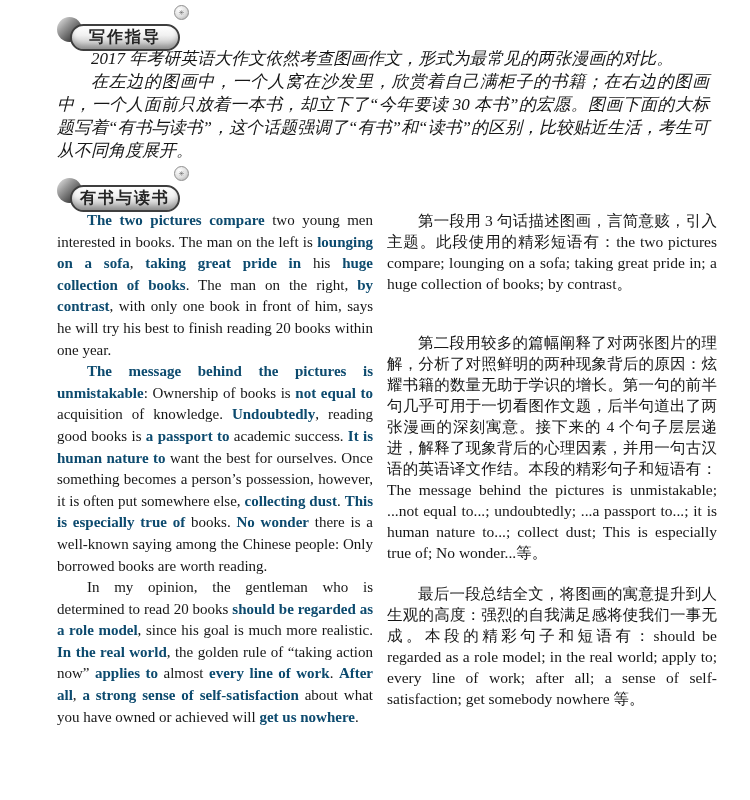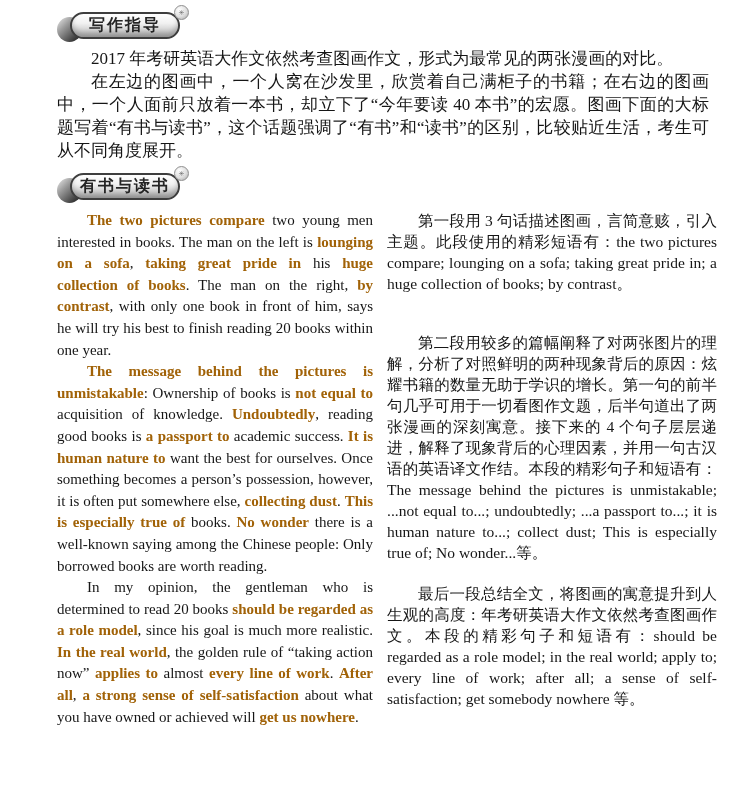--- a/index.html
+++ b/index.html
@@ -16,87 +16,87 @@
   .content { padding: 8px 33px 0 57px; }
 
   
   .banner { position: relative; width: 126px; height: 34px; }
   .curl {
     position: absolute; left: 0; top: 9px; width: 25px; height: 25px;
     border-radius: 50%;
     background: linear-gradient(135deg, #ededed 0%, #9a9a9a 35%, #3a3a3a 80%);
   }
   .pill {
-    position: absolute; left: 13px; top: 4px; width: 110px; height: 27px;
+    position: absolute; left: 13px; top: 16px; width: 110px; height: 27px;
     border: 2px solid #3e3e3e; border-radius: 14px;
     background: linear-gradient(180deg, #ffffff 0%, #f1f1f1 40%, #b3b3b3 100%);
     box-shadow: inset 0 -4px 5px rgba(0,0,0,0.20);
     display: flex; align-items: center; justify-content: center;
   }
   .pill-label {
     font-family: "Liberation Sans", "DejaVu Sans", sans-serif;
     font-weight: 700; font-size: 16px; letter-spacing: 2px; color: #242424;
   }
   .seal {
     position: absolute; right: -6px; top: -3px; width: 15px; height: 15px;
     border-radius: 50%; border: 1px solid #8f8f8f;
     background: radial-gradient(circle at 35% 30%, #ffffff 0%, #dedede 55%, #a5a5a5 100%);
     display: flex; align-items: center; justify-content: center;
     font-size: 7px; color: #6a6a6a;
   }
 
   
   .guide-text { margin-top: 5px; width: 652px; font-size: 17px; line-height: 23px; }
-  .guide-text .para { text-align: justify; text-indent: 2em; }
+  .guide-text .para { text-align: justify; text-indent: 2em; font-style: italic; }
 
   .banner-2 { margin-top: 7px; }
 
   
   .two-col { display: flex; margin-top: 7px; }
   .essay-col  { width: 316px; font-size: 15px; line-height: 21.6px; }
   .comment-col { width: 330px; margin-left: 14px; font-size: 15.5px; line-height: 21px; }
   .essay-col .para, .comment-col .para { text-align: justify; text-indent: 2em; }
-  .essay-col .para b { font-weight: 700; color: #a16207; }
+  .essay-col .para b { font-weight: 700; color: #0c4a6e; }
   .comment-col .para:nth-child(2) { margin-top: 38px; }
   .comment-col .para:nth-child(3) { margin-top: 20px; }
 </style>
 </head>
 <body>
 
 <div class="page">
   <div class="content">
 
     <div class="banner">
       <span class="curl"></span>
       <span class="pill">
         <span class="pill-label">写作指导</span>
       </span>
       <span class="seal">✳</span>
     </div>
 
     <div class="guide-text">
         <p class="para"><span>2017 年考研英语大作文依然考查图画作文，形式为最常见的两张漫画的对比。</span></p>
-        <p class="para"><span>在左边的图画中，一个人窝在沙发里，欣赏着自己满柜子的书籍；在右边的图画中，一个人面前只放着一本书，却立下了“今年要读 40 本书”的宏愿。图画下面的大标题写着“有书与读书”，这个话题强调了“有书”和“读书”的区别，比较贴近生活，考生可从不同角度展开。</span></p>
+        <p class="para"><span>在左边的图画中，一个人窝在沙发里，欣赏着自己满柜子的书籍；在右边的图画中，一个人面前只放着一本书，却立下了“今年要读 30 本书”的宏愿。图画下面的大标题写着“有书与读书”，这个话题强调了“有书”和“读书”的区别，比较贴近生活，考生可从不同角度展开。</span></p>
       </div>
 
     <div class="banner banner-2">
       <span class="curl"></span>
       <span class="pill">
         <span class="pill-label">有书与读书</span>
       </span>
       <span class="seal">✳</span>
     </div>
 
     <div class="two-col">
       <div class="essay-col">
           <p class="para"><b>The two pictures compare</b><span> two young men interested in books. The man on the left is </span><b>lounging on a sofa</b><span>, </span><b>taking great pride in</b><span> his </span><b>huge collection of books</b><span>. The man on the right, </span><b>by contrast</b><span>, with only one book in front of him, says he will try his best to finish reading 20 books within one year.</span></p>
           <p class="para"><b>The message behind the pictures is unmistakable</b><span>: Ownership of books is </span><b>not equal to</b><span> acquisition of knowledge. </span><b>Undoubtedly</b><span>, reading good books is </span><b>a passport to</b><span> academic success. </span><b>It is human nature to</b><span> want the best for ourselves. Once something becomes a person’s possession, however, it is often put somewhere else, </span><b>collecting dust</b><span>. </span><b>This is especially true of</b><span> books. </span><b>No wonder</b><span> there is a well-known saying among the Chinese people: Only borrowed books are worth reading.</span></p>
           <p class="para"><span>In my opinion, the gentleman who is determined to read 20 books </span><b>should be regarded as a role model</b><span>, since his goal is much more realistic. </span><b>In the real world</b><span>, the golden rule of “taking action now” </span><b>applies to</b><span> almost </span><b>every line of work</b><span>. </span><b>After all</b><span>, </span><b>a strong sense of self-satisfaction</b><span> about what you have owned or achieved will </span><b>get us nowhere</b><span>.</span></p>
         </div>
       <div class="comment-col">
           <p class="para"><span>第一段用 3 句话描述图画，言简意赅，引入主题。此段使用的精彩短语有：the two pictures compare; lounging on a sofa; taking great pride in; a huge collection of books; by contrast。</span></p>
           <p class="para"><span>第二段用较多的篇幅阐释了对两张图片的理解，分析了对照鲜明的两种现象背后的原因：炫耀书籍的数量无助于学识的增长。第一句的前半句几乎可用于一切看图作文题，后半句道出了两张漫画的深刻寓意。接下来的 4 个句子层层递进，解释了现象背后的心理因素，并用一句古汉语的英语译文作结。本段的精彩句子和短语有：The message behind the pictures is unmistakable; ...not equal to...; undoubtedly; ...a passport to...; it is human nature to...; collect dust; This is especially true of; No wonder...等。</span></p>
-          <p class="para"><span>最后一段总结全文，将图画的寓意提升到人生观的高度：年考研英语大作文依然考查图画作文。本段的精彩句子和短语有：should be regarded as a role model; in the real world; apply to; every line of work; after all; a sense of self-satisfaction; get somebody nowhere 等。</span></p>
+          <p class="para"><span>最后一段总结全文，将图画的寓意提升到人生观的高度：强烈的自我满足感将使我们一事无成。本段的精彩句子和短语有：should be regarded as a role model; in the real world; apply to; every line of work; after all; a sense of self-satisfaction; get somebody nowhere 等。</span></p>
         </div>
     </div>
 
   </div>
 </div>
 
 </body></html>

